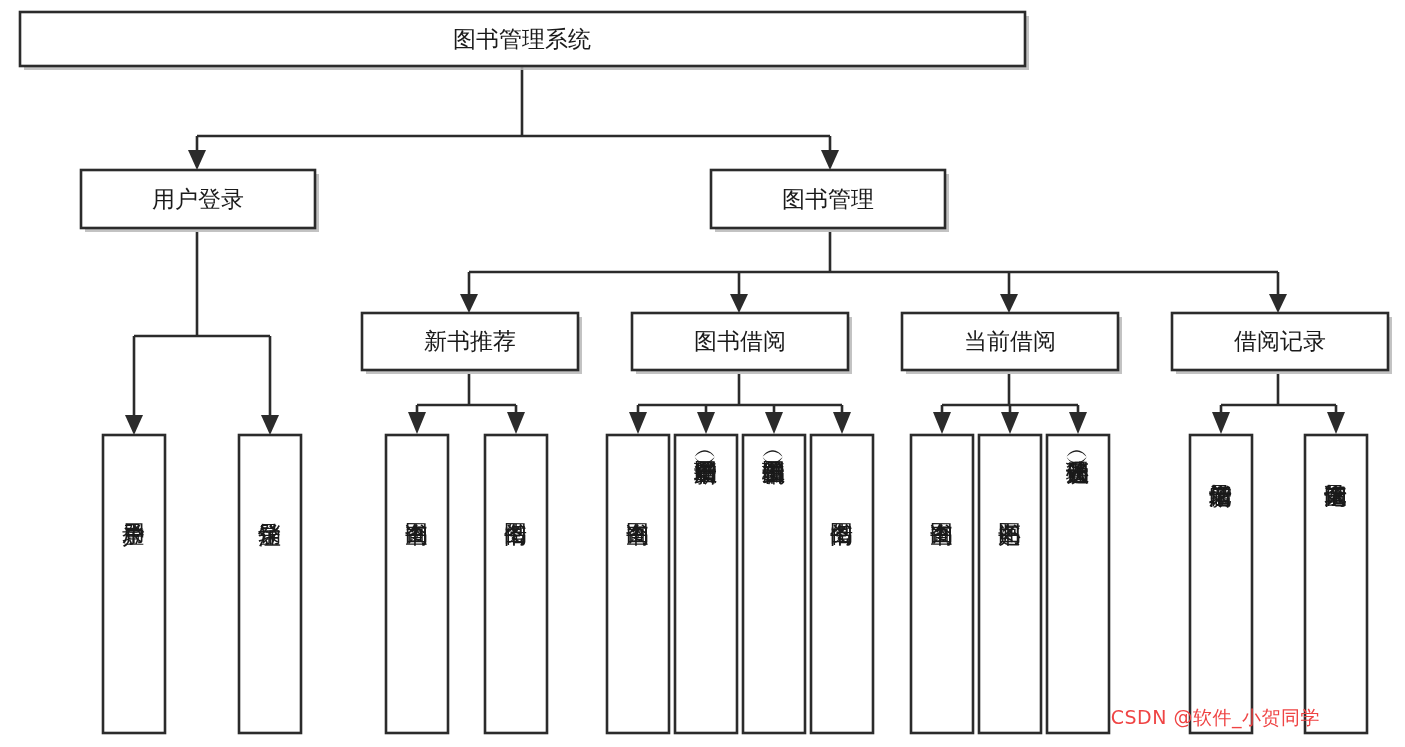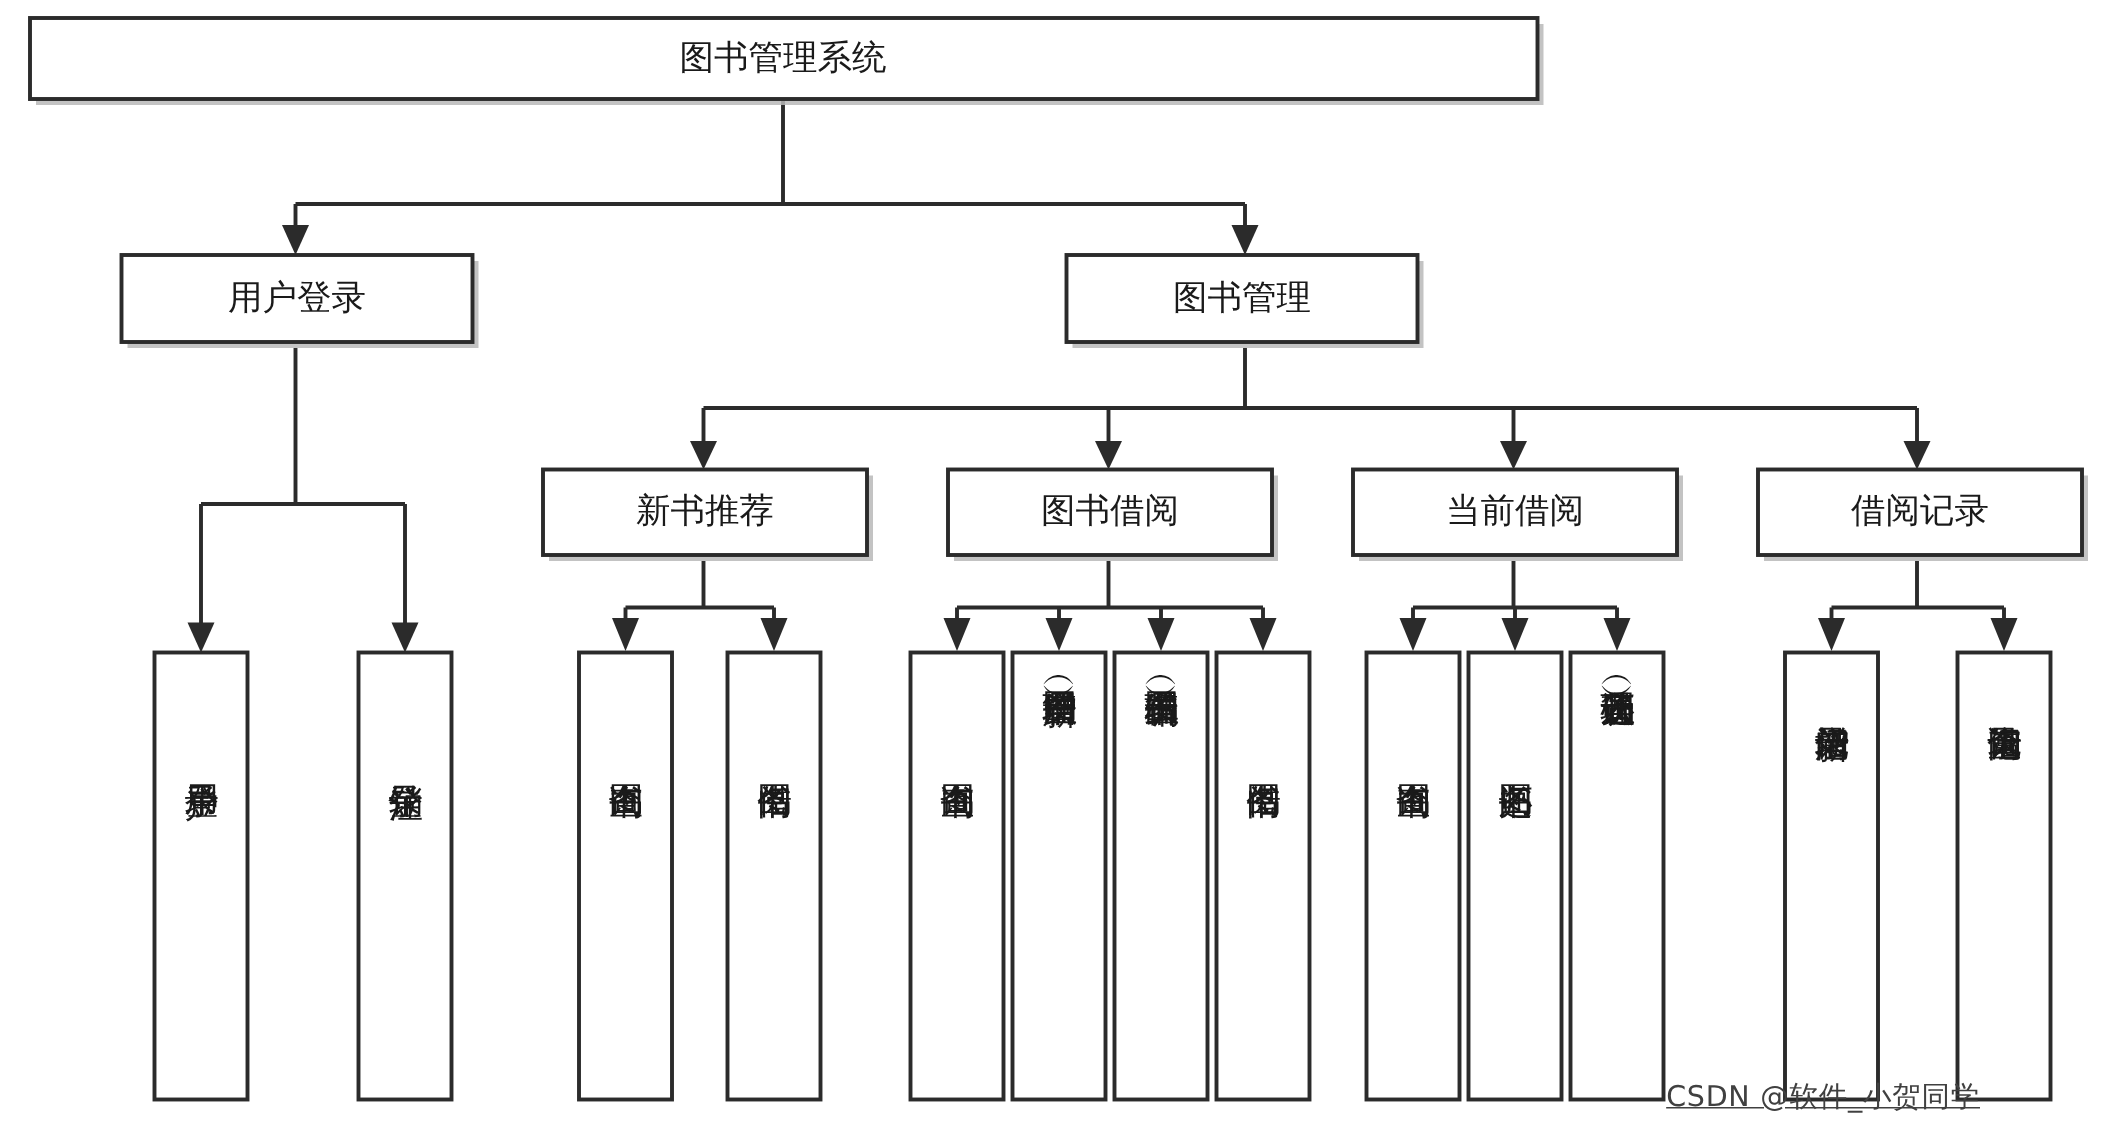--- a/index.html
+++ b/index.html
@@ -58,28 +58,27 @@
     font-size: 23px;
     fill: #1a1a1a;
     text-anchor: middle;
     font-family: "DejaVu Sans", "Liberation Sans", sans-serif;
     writing-mode: vertical-rl;
     glyph-orientation-vertical: 0;
   }
   .watermark {
     position: absolute;
     right: 10px;
-    bottom: 3px;
+    bottom: 16px;
     font-size: 19px;
-    color: #404040;
+    color: #ef4444;
     font-family: "DejaVu Sans", "Liberation Sans", sans-serif;
     letter-spacing: 0.5px;
     white-space: nowrap;
     user-select: none;
-    text-decoration: underline;
   }
 </style>
 </head>
 <body>
 
 <div id="diagram-root">
 
   <svg id="tree-svg" viewBox="0 0 1405 747" xmlns="http://www.w3.org/2000/svg">
 
     <g>

